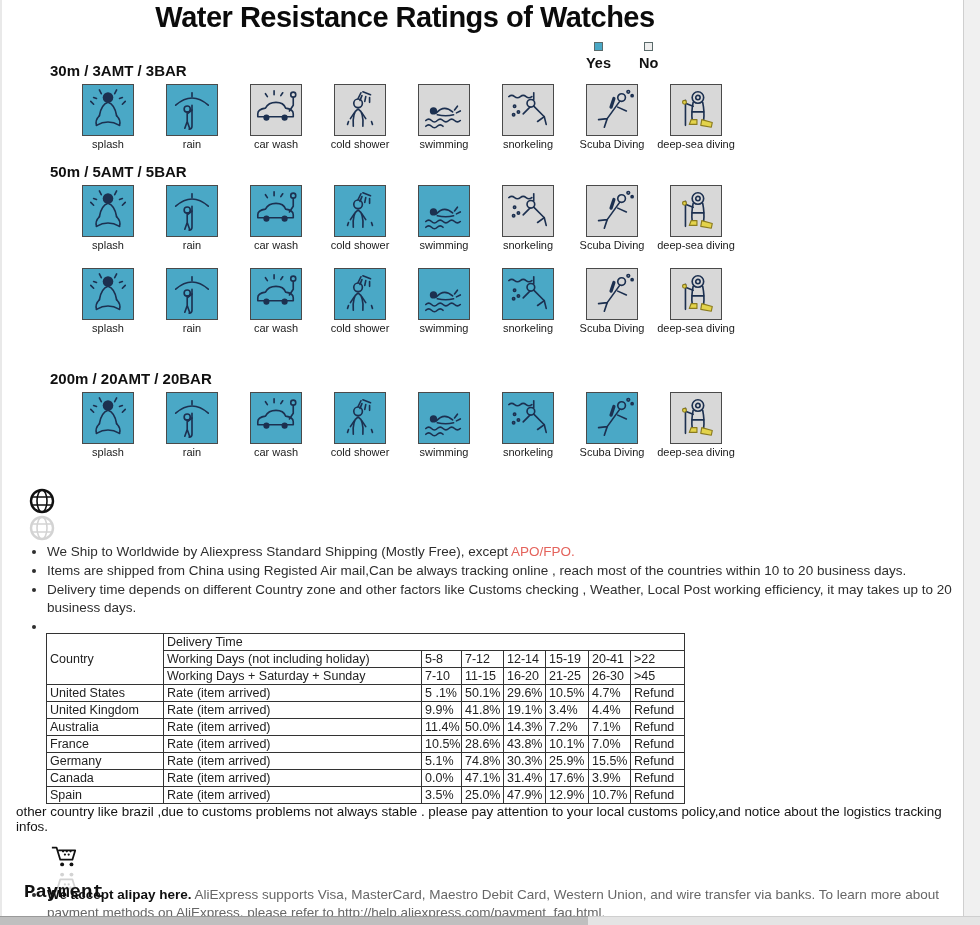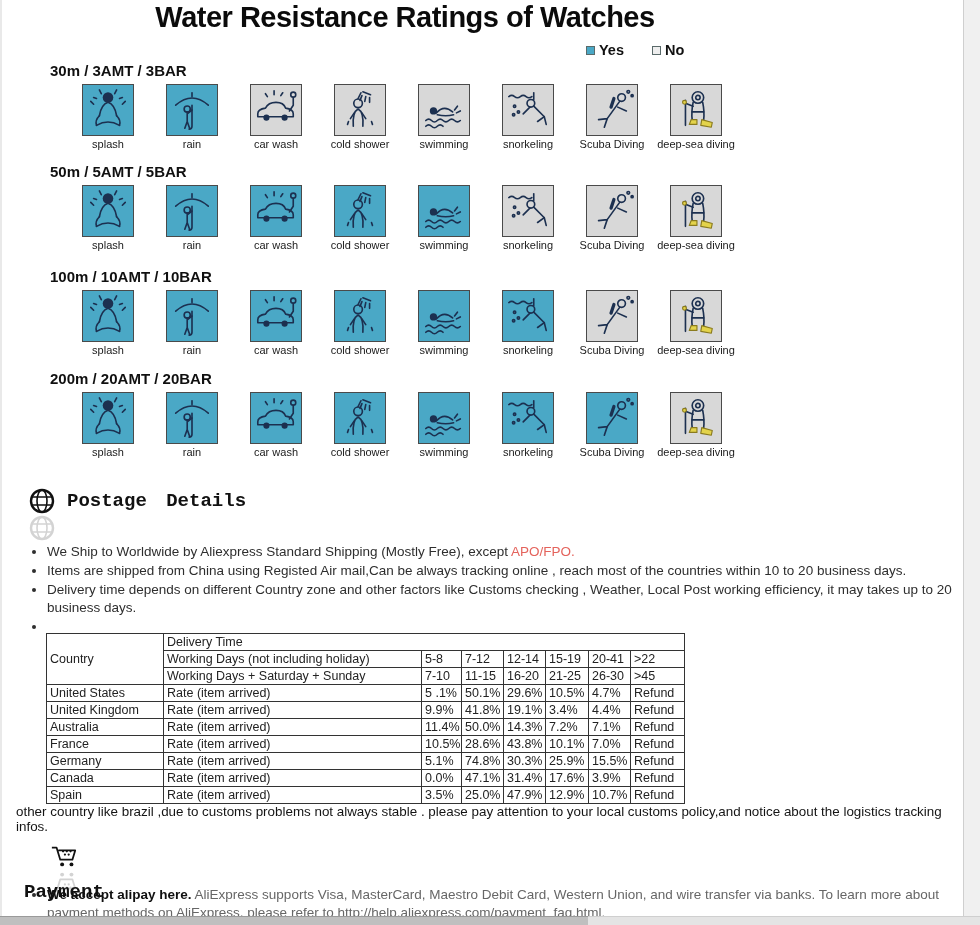--- a/index.html
+++ b/index.html
@@ -10,21 +10,21 @@
   }
   .right-panel { position:absolute; right:0; top:0; width:17px; height:100%;
     background:#f0f0f0; border-left:1px solid #cfcfcf; }
   .left-edge { position:absolute; left:0; top:0; width:2px; height:100%; background:#e9e9e9; }
 
   .title { position:absolute; left:0; top:1px; width:810px; text-align:center;
     font-size:29px; font-weight:bold; letter-spacing:-0.5px; color:#0b0b0b; }
 
   .legend { position:absolute; left:586px; top:42px; display:flex; gap:28px;
     font-size:14.5px; font-weight:bold; color:#111; align-items:center; }
-  .legend .item { display:flex; align-items:center; gap:4px; }
+  .legend .item { display:flex; align-items:center; gap:4px;flex-direction:column; }
   .sw { width:9px; height:9px; border:1px solid #5a6a6a; display:inline-block; }
   .sw.yes { background:var(--yes,#4aa8c6); }
   .sw.no  { background:#eee; }
 
   .section { position:absolute; left:50px; }
   .sec-h { font-size:15px; font-weight:bold; color:#101010; margin-bottom:5px; }
   .cells { display:flex; padding-left:16px; }
   .cell { width:84px; display:flex; flex-direction:column; align-items:center; }
   .sq { width:52px; height:52px; border:1px solid #4a4a4a;
     display:flex; align-items:center; justify-content:center; }
@@ -342,21 +342,20 @@
       <svg>
               <use href="#sym-deep-sea-diving-icon" xlink:href="#sym-deep-sea-diving-icon"></use>
             </svg>
     </div>
     <div class="lbl">deep-sea diving</div>
   </div>
 </div>
   </div>
 
   <div class="section" style="top: 268px;">
-    <div class="sec-h">100m / 10AMT / 10BAR</div>
     <div class="cells">
   <div class="cell">
     <div class="sq yes">
       <svg>
               <use href="#sym-splash-icon" xlink:href="#sym-splash-icon"></use>
             </svg>
     </div>
     <div class="lbl">splash</div>
   </div>
 
@@ -505,21 +504,20 @@
 
 <div class="hd" id="postage-heading">
   <span class="icw">
     <svg>
         <use href="#sym-globe-icon" xlink:href="#sym-globe-icon"></use>
       </svg>
     <svg class="refl">
         <use href="#sym-globe-icon" xlink:href="#sym-globe-icon"></use>
       </svg>
   </span>
-  <span>Postage Details</span>
 </div>
 
 <ul class="bullets" id="postage-bullets">
   <li><span>We Ship to Worldwide by Aliexpress Standard Shipping (Mostly Free), except </span><span class="red">APO/FPO.</span></li>
   <li>Items are shipped from China using Registed Air mail,Can be always tracking online , reach most of the countries within 10 to 20 business days.</li>
   <li>Delivery time depends on different Country zone and other factors like Customs checking , Weather, Local Post working efficiency, it may takes up to 20 business days.</li>
   <li class="empty"></li>
 </ul>
 
 <table class="delivery">

